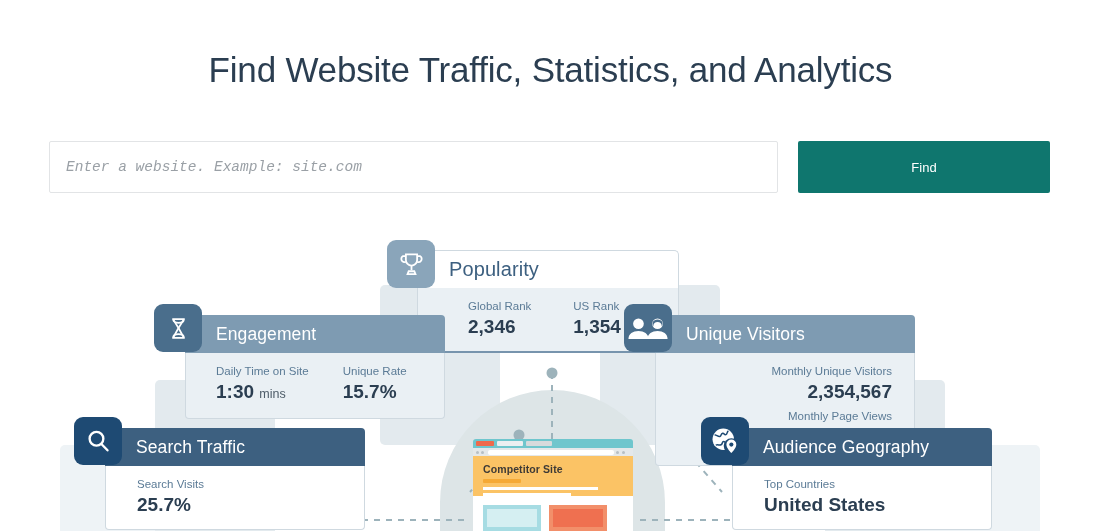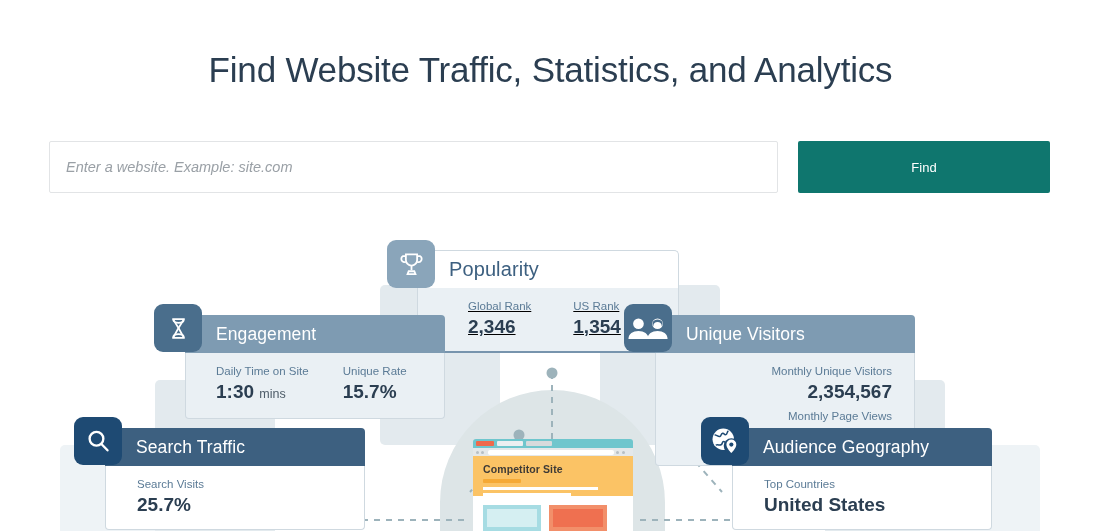--- a/index.html
+++ b/index.html
@@ -17,21 +17,21 @@
     text-align: center;
     font-size: 35px; font-weight: 400; color: #2b3e51;
     letter-spacing: -0.2px;
   }
 
   
   .search-row { position: absolute; top: 141px; left: 49px; width: 1001px; height: 52px; }
   .search-input {
     position: absolute; left: 0; top: 0; width: 729px; height: 52px;
     border: 1px solid #e2e4e6; background: #fff; border-radius: 2px;
-    font-family: Liberation Sans, sans-serif;
+    font-family: Liberation Mono, monospace;
     font-size: 14.5px; font-style: italic; color: #9aa0a6;
     padding: 0 16px;
     outline: none;
   }
   .search-input::placeholder { color: #9aa0a6; font-style: italic; }
   .find-button {
     position: absolute; left: 749px; top: 0; width: 252px; height: 52px;
     background: #0f766e; border: none; border-radius: 2px;
     color: #ffffff; font-size: 13px; font-family: "Liberation Sans", sans-serif;
     cursor: pointer;
@@ -106,21 +106,21 @@
   .metrics { display: flex; }
   .metric { margin-right: 22px; }
   .metric-label { font-size: 11.5px; color: #5b7b96; line-height: 17px; }
   .metric-value { font-size: 19px; color: #2b3e51; font-weight: 700; line-height: 24px; }
   .metric-value .unit { font-size: 12.5px; font-weight: 400; color: #4e5c68; }
   .metric.stack { margin-bottom: 4px; }
 
   
   #card-popularity { left: 417px; top: 20px; width: 262px; }
   #card-popularity .card-head { border:1px solid #cfd9e0; border-bottom:none; border-radius:5px 5px 0 0;}
-  #card-popularity .card-body { border-bottom: 2px solid #7794ad; padding-left: 50px; text-decoration: underline; }
+  #card-popularity .card-body { border-bottom: 2px solid #7794ad; padding-left: 50px; }
 
   #card-engagement { left: 185px; top: 85px; width: 260px; }
   #card-engagement .card-head { border-radius: 4px 4px 0 0; }
 
   #card-visitors { left: 655px; top: 85px; width: 260px; text-align: right; }
 
   #card-search { left: 105px; top: 198px; width: 260px; }
   #card-search .card-body { background:#ffffff; }
 
   #card-geography { left: 732px; top: 198px; width: 260px; }

